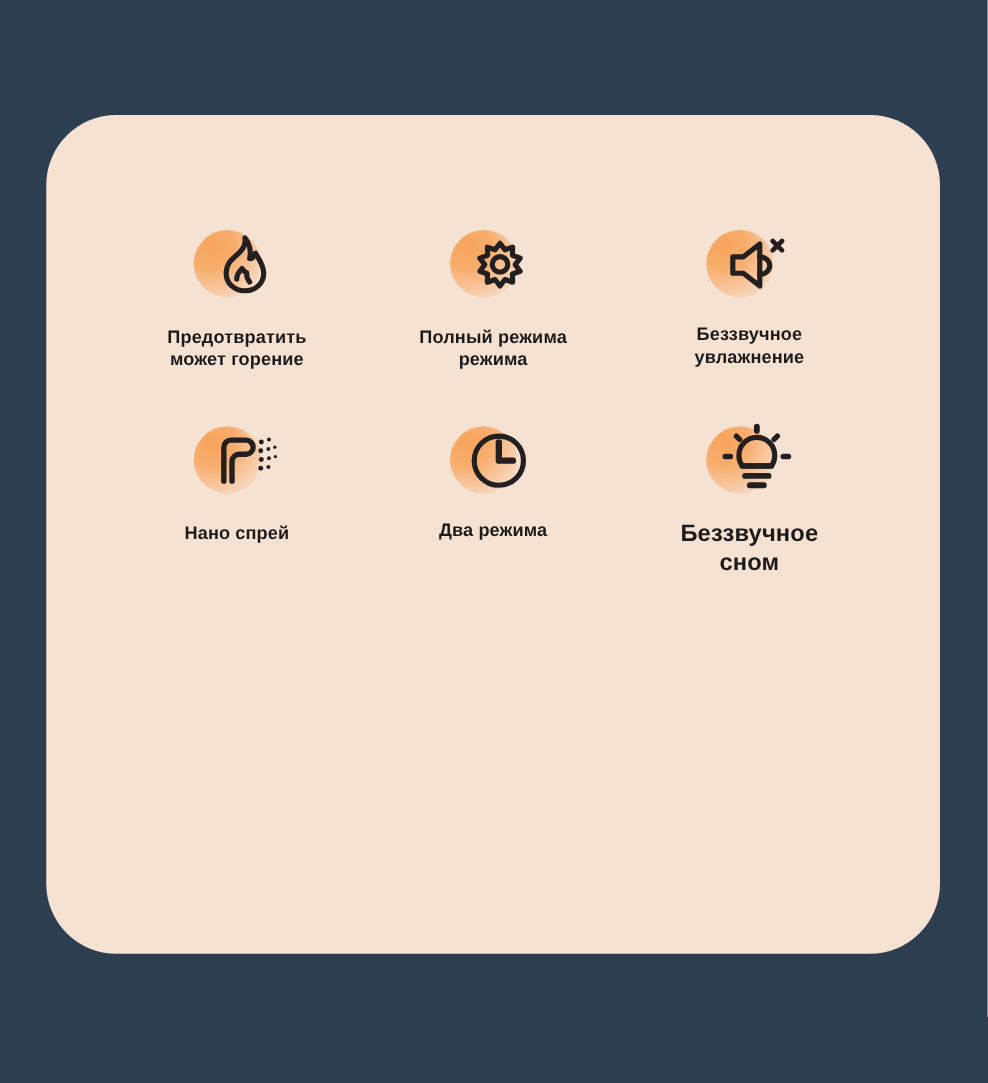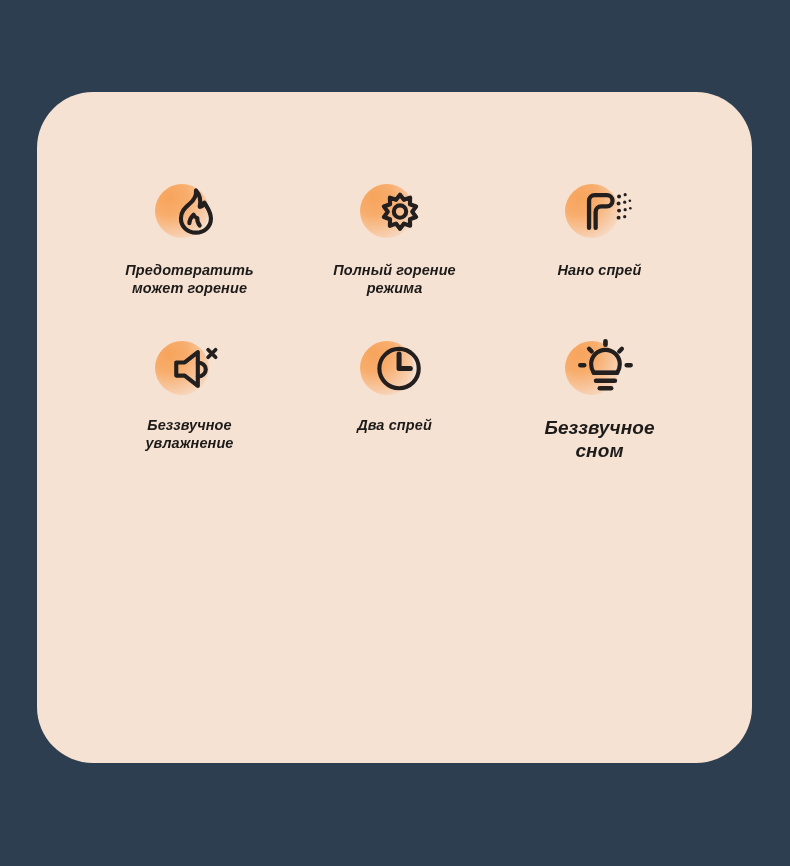--- a/index.html
+++ b/index.html
@@ -10,21 +10,20 @@
     width: 790px;
     height: 866px;
     background: #2d3e50;
     font-family: "Liberation Sans", sans-serif;
     overflow: hidden;
   }
   .page {
     position: relative;
     width: 790px;
     height: 866px;
-    font-style: italic;
   }
   .feature-card {
     position: absolute;
     left: 37px;
     top: 92px;
     width: 715px;
     height: 671px;
     background: #f6e2d3;
     border-radius: 56px;
     box-sizing: border-box;
@@ -117,21 +116,35 @@
       <div class="feature-item r1">
         <div class="icon-wrap">
           <div class="blob"></div>
           <span class="glyph">
             <svg viewBox="0 0 64 64" fill="none" stroke="#231f1e" stroke-width="4.4" stroke-linecap="round" stroke-linejoin="round">
               <path d="M32 8.5l4.2 5.5 6.6-2.3-.2 7 6.6 2.4-4.2 5.6 4.2 5.6-6.6 2.4.2 7-6.6-2.3L32 44.9l-4.2-5.5-6.6 2.3.2-7-6.6-2.4 4.2-5.6-4.2-5.6 6.6-2.4-.2-7 6.6 2.3z" transform="translate(0,5)"></path>
               <circle cx="32" cy="31.5" r="6.6"></circle>
             </svg>
           </span>
         </div>
-        <div class="feature-label"><span>Полный горение</span><br><span>режима</span></div>
+        <div class="feature-label"><span>Полный режима</span><br><span>режима</span></div>
+      </div>
+
+      <div class="feature-item r2">
+        <div class="icon-wrap">
+          <div class="blob"></div>
+          <span class="glyph">
+            <svg viewBox="0 0 64 64" fill="none" stroke="#231f1e" stroke-width="4.4" stroke-linecap="round" stroke-linejoin="round">
+              <path d="M12 25h9l14-11v36L21 39h-9z"></path>
+              <path d="M35 25c4.8 0 8.5 3.3 8.5 7.5S39.8 40 35 40"></path>
+              <path d="M46 11.5l8 8M54 11.5l-8 8" stroke-width="4"></path>
+            </svg>
+          </span>
+        </div>
+        <div class="feature-label"><span>Беззвучное</span><br><span>увлажнение</span></div>
       </div>
 
       <div class="feature-item r1">
         <div class="icon-wrap">
           <div class="blob"></div>
           <span class="glyph">
             <svg viewBox="0 0 64 64" fill="none" stroke="#231f1e" stroke-width="4.6" stroke-linecap="round" stroke-linejoin="round">
               <path d="M15 49V20c0-3.3 2.7-6 6-6h13c3.3 0 6 2.7 6 6s-2.7 6-6 6h-6c-3.3 0-6 2.7-6 6v17"></path>
               <g fill="#231f1e" stroke="none">
                 <circle cx="47" cy="15.5" r="2.1"></circle>
@@ -144,47 +157,33 @@
                   <circle cx="59" cy="28" r="1.4"></circle>
                 <circle cx="46.5" cy="38" r="2.1"></circle>
                   <circle cx="53" cy="37" r="1.7"></circle>
               </g>
             </svg>
           </span>
         </div>
         <div class="feature-label"><span>Нано спрей</span></div>
       </div>
 
-      <div class="feature-item r2">
-        <div class="icon-wrap">
-          <div class="blob"></div>
-          <span class="glyph">
-            <svg viewBox="0 0 64 64" fill="none" stroke="#231f1e" stroke-width="4.4" stroke-linecap="round" stroke-linejoin="round">
-              <path d="M12 25h9l14-11v36L21 39h-9z"></path>
-              <path d="M35 25c4.8 0 8.5 3.3 8.5 7.5S39.8 40 35 40"></path>
-              <path d="M46 11.5l8 8M54 11.5l-8 8" stroke-width="4"></path>
-            </svg>
-          </span>
-        </div>
-        <div class="feature-label"><span>Беззвучное</span><br><span>увлажнение</span></div>
-      </div>
-
 
 
       <div class="feature-item r3">
         <div class="icon-wrap">
           <div class="blob"></div>
           <span class="glyph">
             <svg viewBox="0 0 64 64" fill="none" stroke="#231f1e" stroke-width="4.4" stroke-linecap="round" stroke-linejoin="round">
               <circle cx="31" cy="31.5" r="21"></circle>
               <path d="M31 16v15.5h12" stroke-width="5.4"></path>
             </svg>
           </span>
         </div>
-        <div class="feature-label"><span>Два спрей</span></div>
+        <div class="feature-label"><span>Два режима</span></div>
       </div>
 
       <div class="feature-item r3 accent">
         <div class="icon-wrap">
           <div class="blob"></div>
           <span class="glyph">
             <svg viewBox="0 0 64 64" fill="none" stroke="#231f1e" stroke-width="4.4" stroke-linecap="round" stroke-linejoin="round">
               <path d="M20 36c-1.8-2.6-2.8-5.7-2.8-9C17.2 18.4 24 11.6 32.5 11.6S47.8 18.4 47.8 27c0 3.3-1 6.4-2.8 9z"></path>
               <path d="M20 36h25" stroke-width="4.6"></path>
               <path d="M22.5 44.5h20" stroke-width="5"></path>

